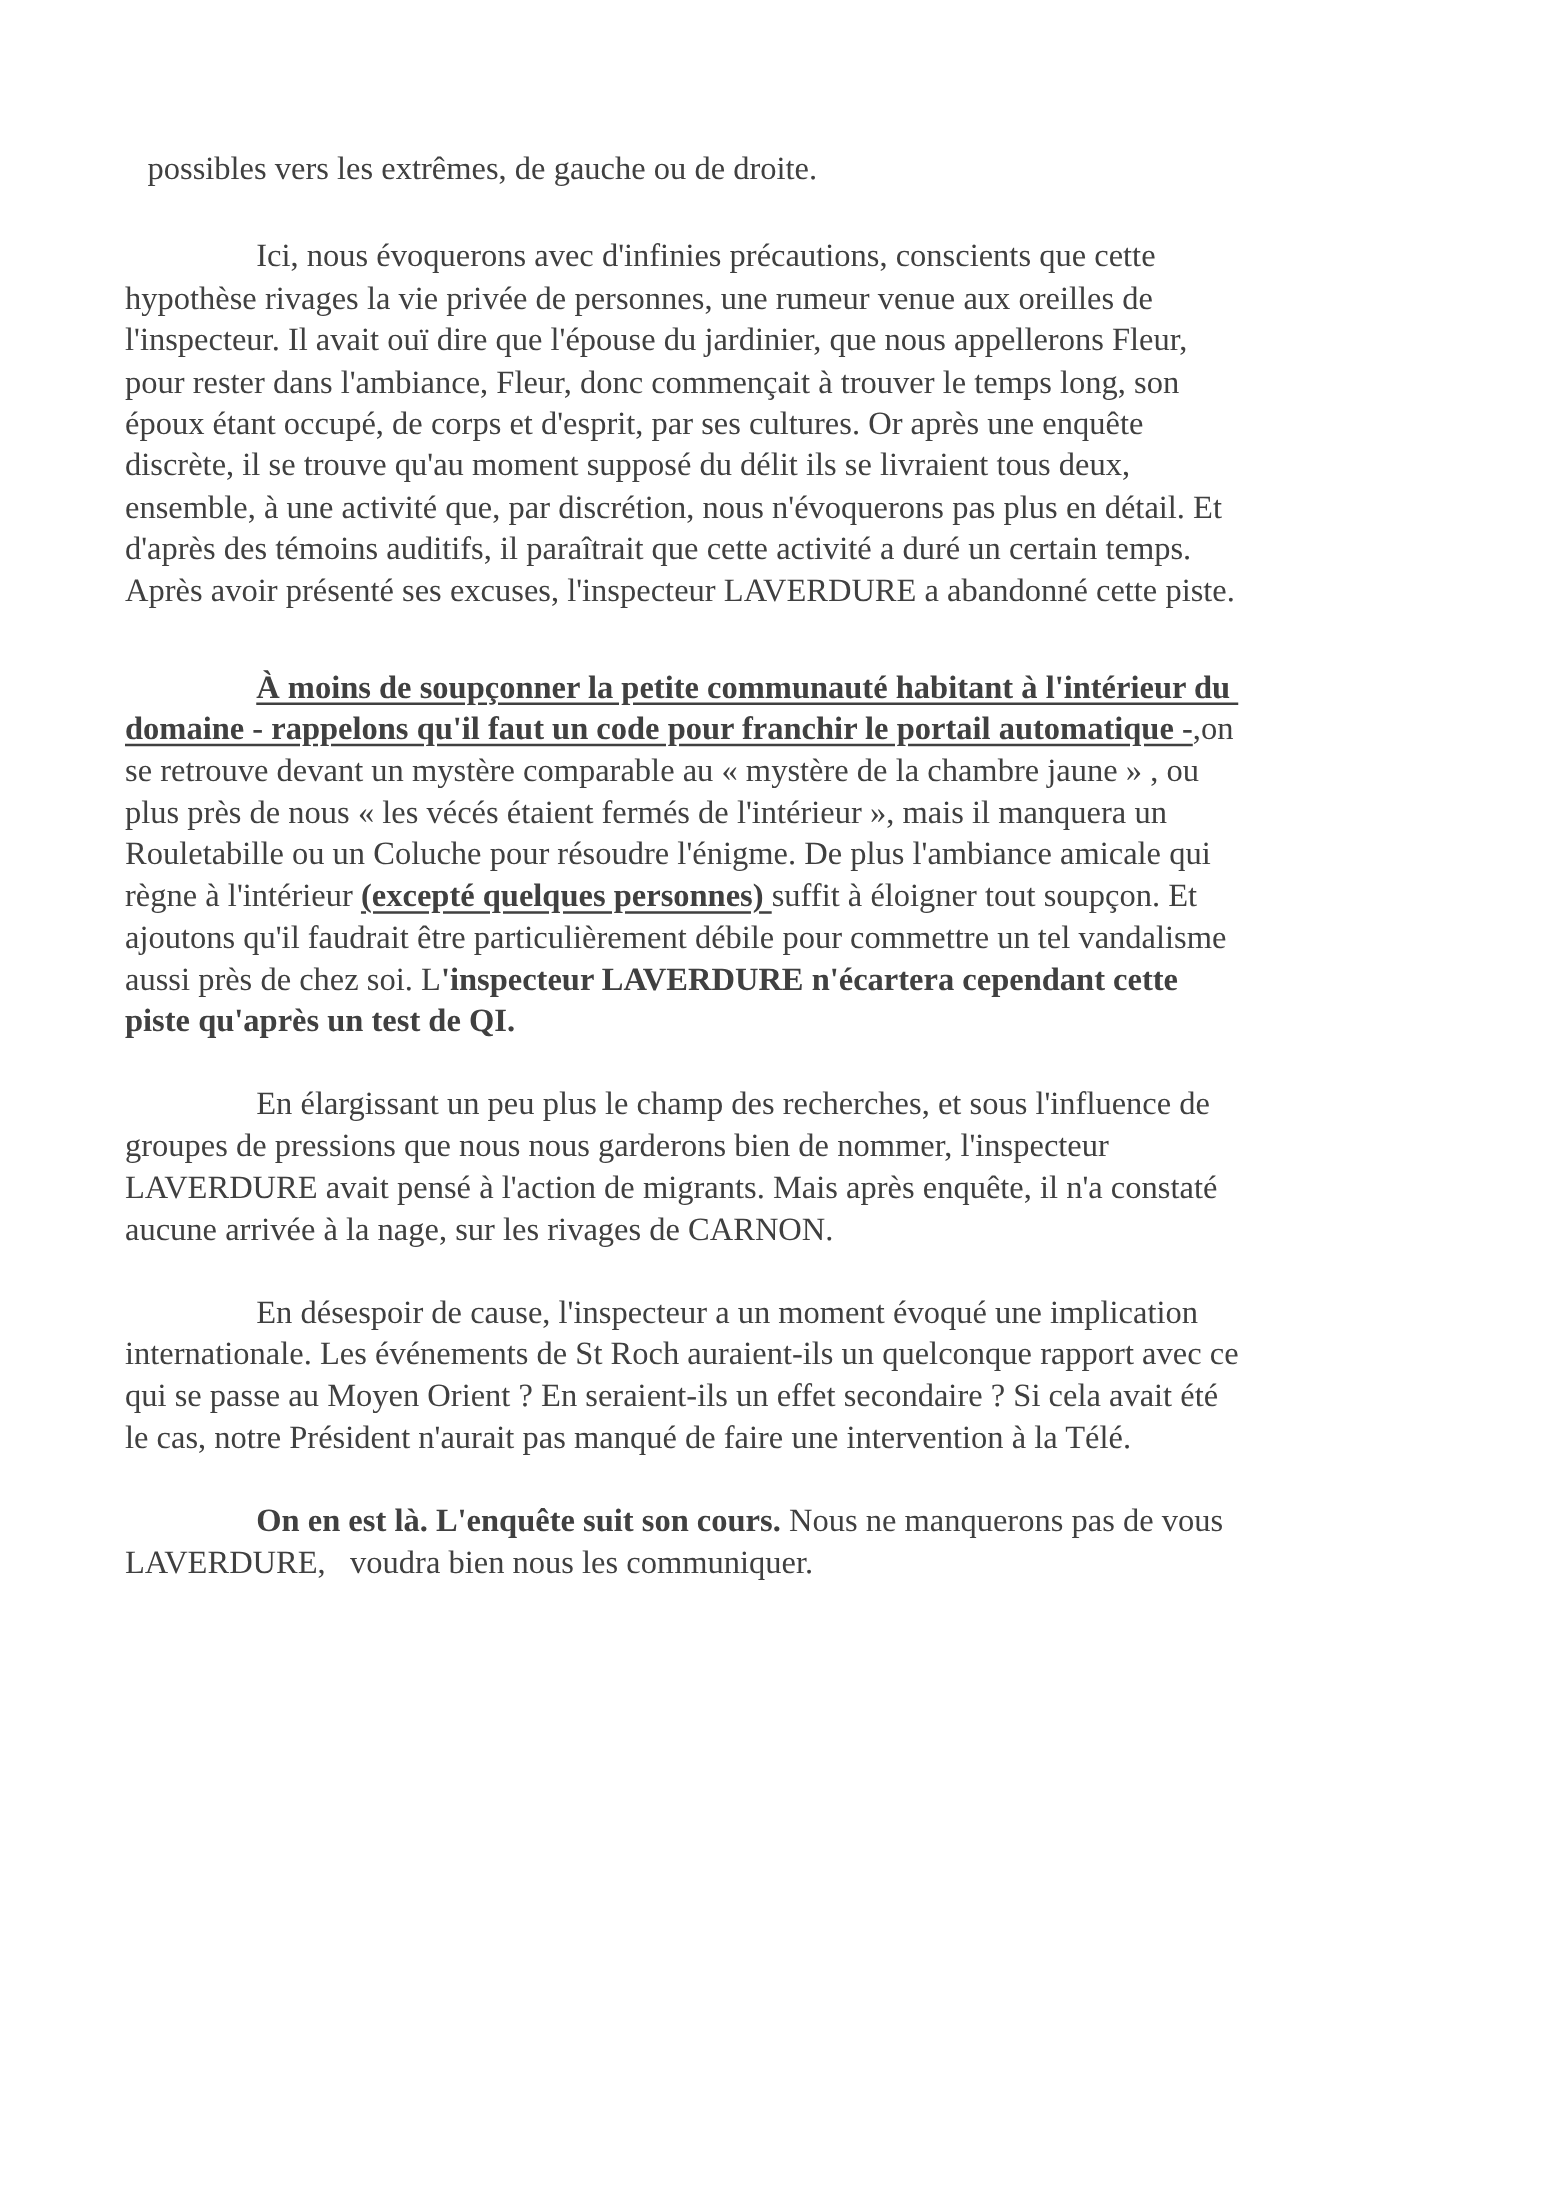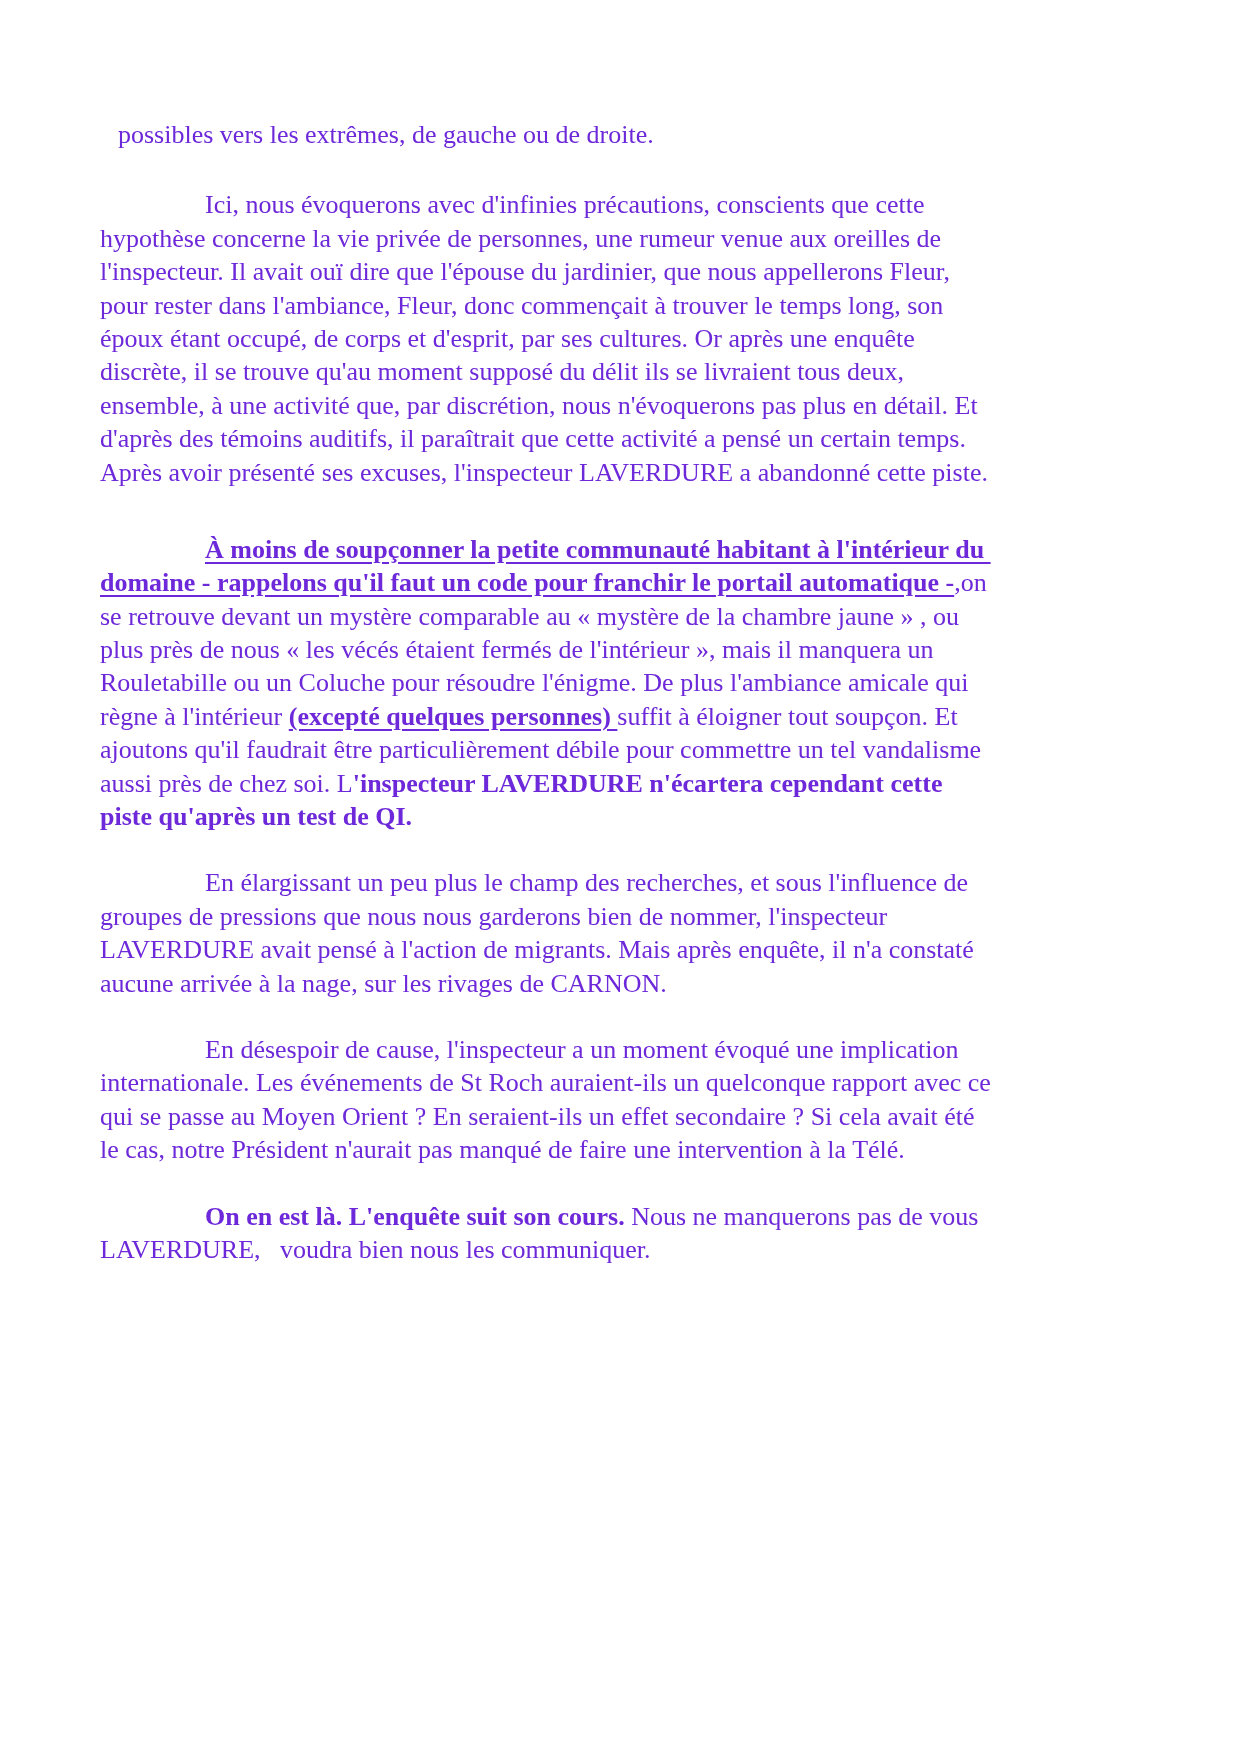--- a/index.html
+++ b/index.html
@@ -8,21 +8,21 @@
     padding: 0;
     background: #ffffff;
   }
   .page {
     position: relative;
     width: 1240px;
     height: 1291px;
     background: #ffffff;
     overflow: hidden;
     font-family: "Liberation Serif", "DejaVu Serif", serif;
-    color: #6d28d9;
+    color: #404040;
   }
   .doc {
     position: absolute;
     left: 100px;
     top: 118px;
     width: 1060px;
     font-size: 26px;
     line-height: 33.4px;
   }
   .paragraph { margin: 0; }
@@ -40,27 +40,27 @@
 </head>
 <body>
 
 <div class="page">
   <div class="doc">
       <div class="paragraph" style="margin-top: 0px;">
         <div class="line" style="padding-left: 18px;"><span class="seg">possibles vers les extrêmes, de gauche ou de droite.</span></div>
       </div>
       <div class="paragraph" style="margin-top: 37px;">
         <div class="line" style="padding-left: 105px;"><span class="seg">Ici, nous évoquerons avec d'infinies précautions, conscients que cette</span></div>
-        <div class="line"><span class="seg">hypothèse concerne la vie privée de personnes, une rumeur venue aux oreilles de</span></div>
+        <div class="line"><span class="seg">hypothèse rivages la vie privée de personnes, une rumeur venue aux oreilles de</span></div>
         <div class="line"><span class="seg">l'inspecteur. Il avait ouï dire que l'épouse du jardinier, que nous appellerons Fleur,</span></div>
         <div class="line"><span class="seg">pour rester dans l'ambiance, Fleur, donc commençait à trouver le temps long, son</span></div>
         <div class="line"><span class="seg">époux étant occupé, de corps et d'esprit, par ses cultures. Or après une enquête</span></div>
         <div class="line"><span class="seg">discrète, il se trouve qu'au moment supposé du délit ils se livraient tous deux,</span></div>
         <div class="line"><span class="seg">ensemble, à une activité que, par discrétion, nous n'évoquerons pas plus en détail. Et</span></div>
-        <div class="line"><span class="seg">d'après des témoins auditifs, il paraîtrait que cette activité a pensé un certain temps.</span></div>
+        <div class="line"><span class="seg">d'après des témoins auditifs, il paraîtrait que cette activité a duré un certain temps.</span></div>
         <div class="line"><span class="seg">Après avoir présenté ses excuses, l'inspecteur LAVERDURE a abandonné cette piste.</span></div>
       </div>
       <div class="paragraph" style="margin-top: 44px;">
         <div class="line" style="padding-left: 105px;"><span class="seg b u">À moins de soupçonner la petite communauté habitant à l'intérieur du </span></div>
         <div class="line"><span class="seg b u">domaine - rappelons qu'il faut un code pour franchir le portail automatique -</span><span class="seg">,on</span></div>
         <div class="line"><span class="seg">se retrouve devant un mystère comparable au « mystère de la chambre jaune » , ou</span></div>
         <div class="line"><span class="seg">plus près de nous « les vécés étaient fermés de l'intérieur », mais il manquera un</span></div>
         <div class="line"><span class="seg">Rouletabille ou un Coluche pour résoudre l'énigme. De plus l'ambiance amicale qui</span></div>
         <div class="line"><span class="seg">règne à l'intérieur </span><span class="seg b u">(excepté quelques personnes) </span><span class="seg">suffit à éloigner tout soupçon. Et</span></div>
         <div class="line"><span class="seg">ajoutons qu'il faudrait être particulièrement débile pour commettre un tel vandalisme</span></div>

